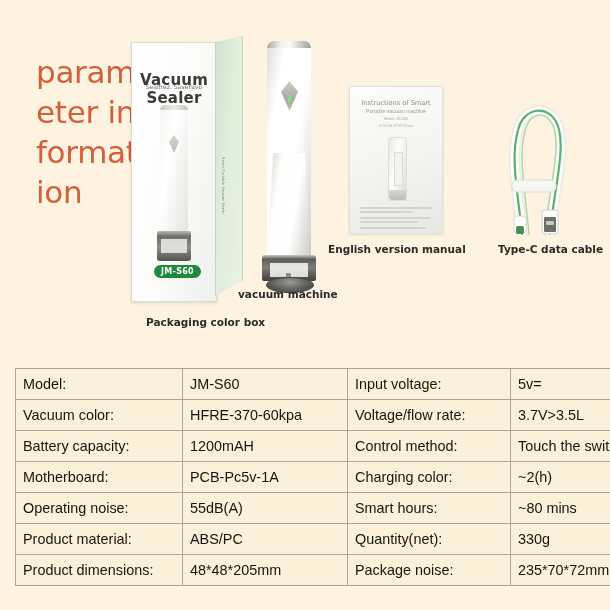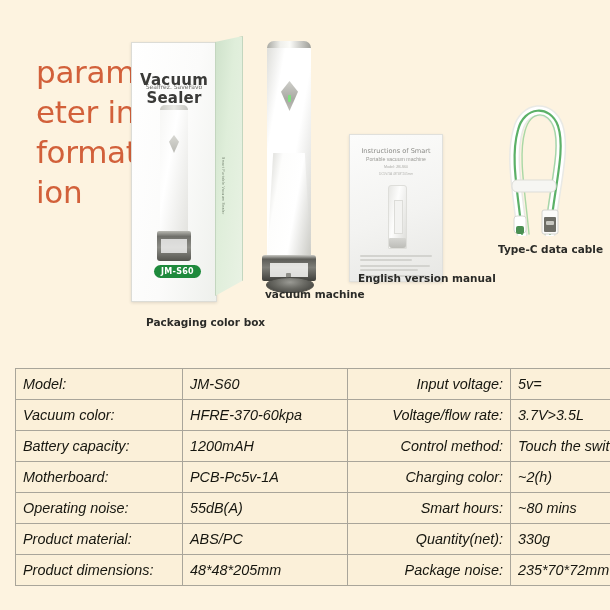--- a/index.html
+++ b/index.html
@@ -208,31 +208,30 @@
     border-radius: 50%;
     border: 1px solid #4a4a45;
   }
   #mach-nub {
     position: absolute;
     left: 28px; top: 240px;
     width: 5px; height: 6px;
     background: #8f8f89;
     border-radius: 1px;
   }
-  #cap-machine { left: 265px; top: 288px; }
+  #cap-machine { left: 238px; top: 288px; }
 
   
   #manual {
     position: absolute;
     left: 349px; top: 86px;
     width: 92px; height: 146px;
     background: linear-gradient(160deg,#fcfcfb 0%,#f3f3f1 55%,#e7e7e4 100%);
     border: 1px solid #e0e0dc;
     box-shadow: 0 1px 3px rgba(0,0,0,.10);
-    margin-top: 48px;
   }
   #man-title {
     position: absolute; left: 0; top: 12px; width: 92px;
     text-align: center; font-size: 6.6px; color: #8a8a86;
     font-family: "DejaVu Sans", sans-serif;
   }
   #man-sub {
     position: absolute; left: 0; top: 21px; width: 92px;
     text-align: center; font-size: 5.2px; color: #9b9b97;
   }
@@ -264,21 +263,21 @@
   }
   .man-line {
     position: absolute; left: 10px;
     height: 1.6px; background: #d3d3cf; border-radius: 1px;
   }
   #mline-a { top: 120px; width: 72px; }
   #mline-b { top: 124px; width: 52px; }
   #mline-c { top: 130px; width: 70px; }
   #mline-d { top: 134px; width: 58px; }
   #mline-e { top: 140px; width: 66px; }
-  #cap-manual { left: 358px; top: 243px; margin-top: 29px; }
+  #cap-manual { left: 328px; top: 243px; }
 
   
   #cable {
     position: absolute;
     left: 488px; top: 84px;
     width: 110px; height: 152px;
   }
   #cable svg { display: block; }
   #cap-cable { left: 498px; top: 243px; text-align: right; }
 
@@ -294,27 +293,26 @@
   }
   #spec-table td {
     border: 1px solid #a9a59a;
     padding: 3px 7px;
     font-size: 14.4px;
     color: #16160f;
     font-family: "Liberation Sans", sans-serif;
     height: 24px;
     white-space: nowrap;
     overflow: hidden;
-    font-style: italic;
   }
   #spec-table td.k1 { width: 152px; }
   #spec-table td.v1 { width: 150px; }
   #spec-table td.k2 { width: 148px; }
   #spec-table td.v2 { width: 130px; }
-  #spec-table tr td.k2 { border-left: 1.6px solid #4a4a45; text-align: right; }
+  #spec-table tr td.k2 { border-left: 1.6px solid #4a4a45; }
 </style>
 </head>
 <body>
 
 <div id="showcase">
 
   <div id="title">parameter information</div>
 
   <div id="pkg-box">
     <div id="pkg-front">

